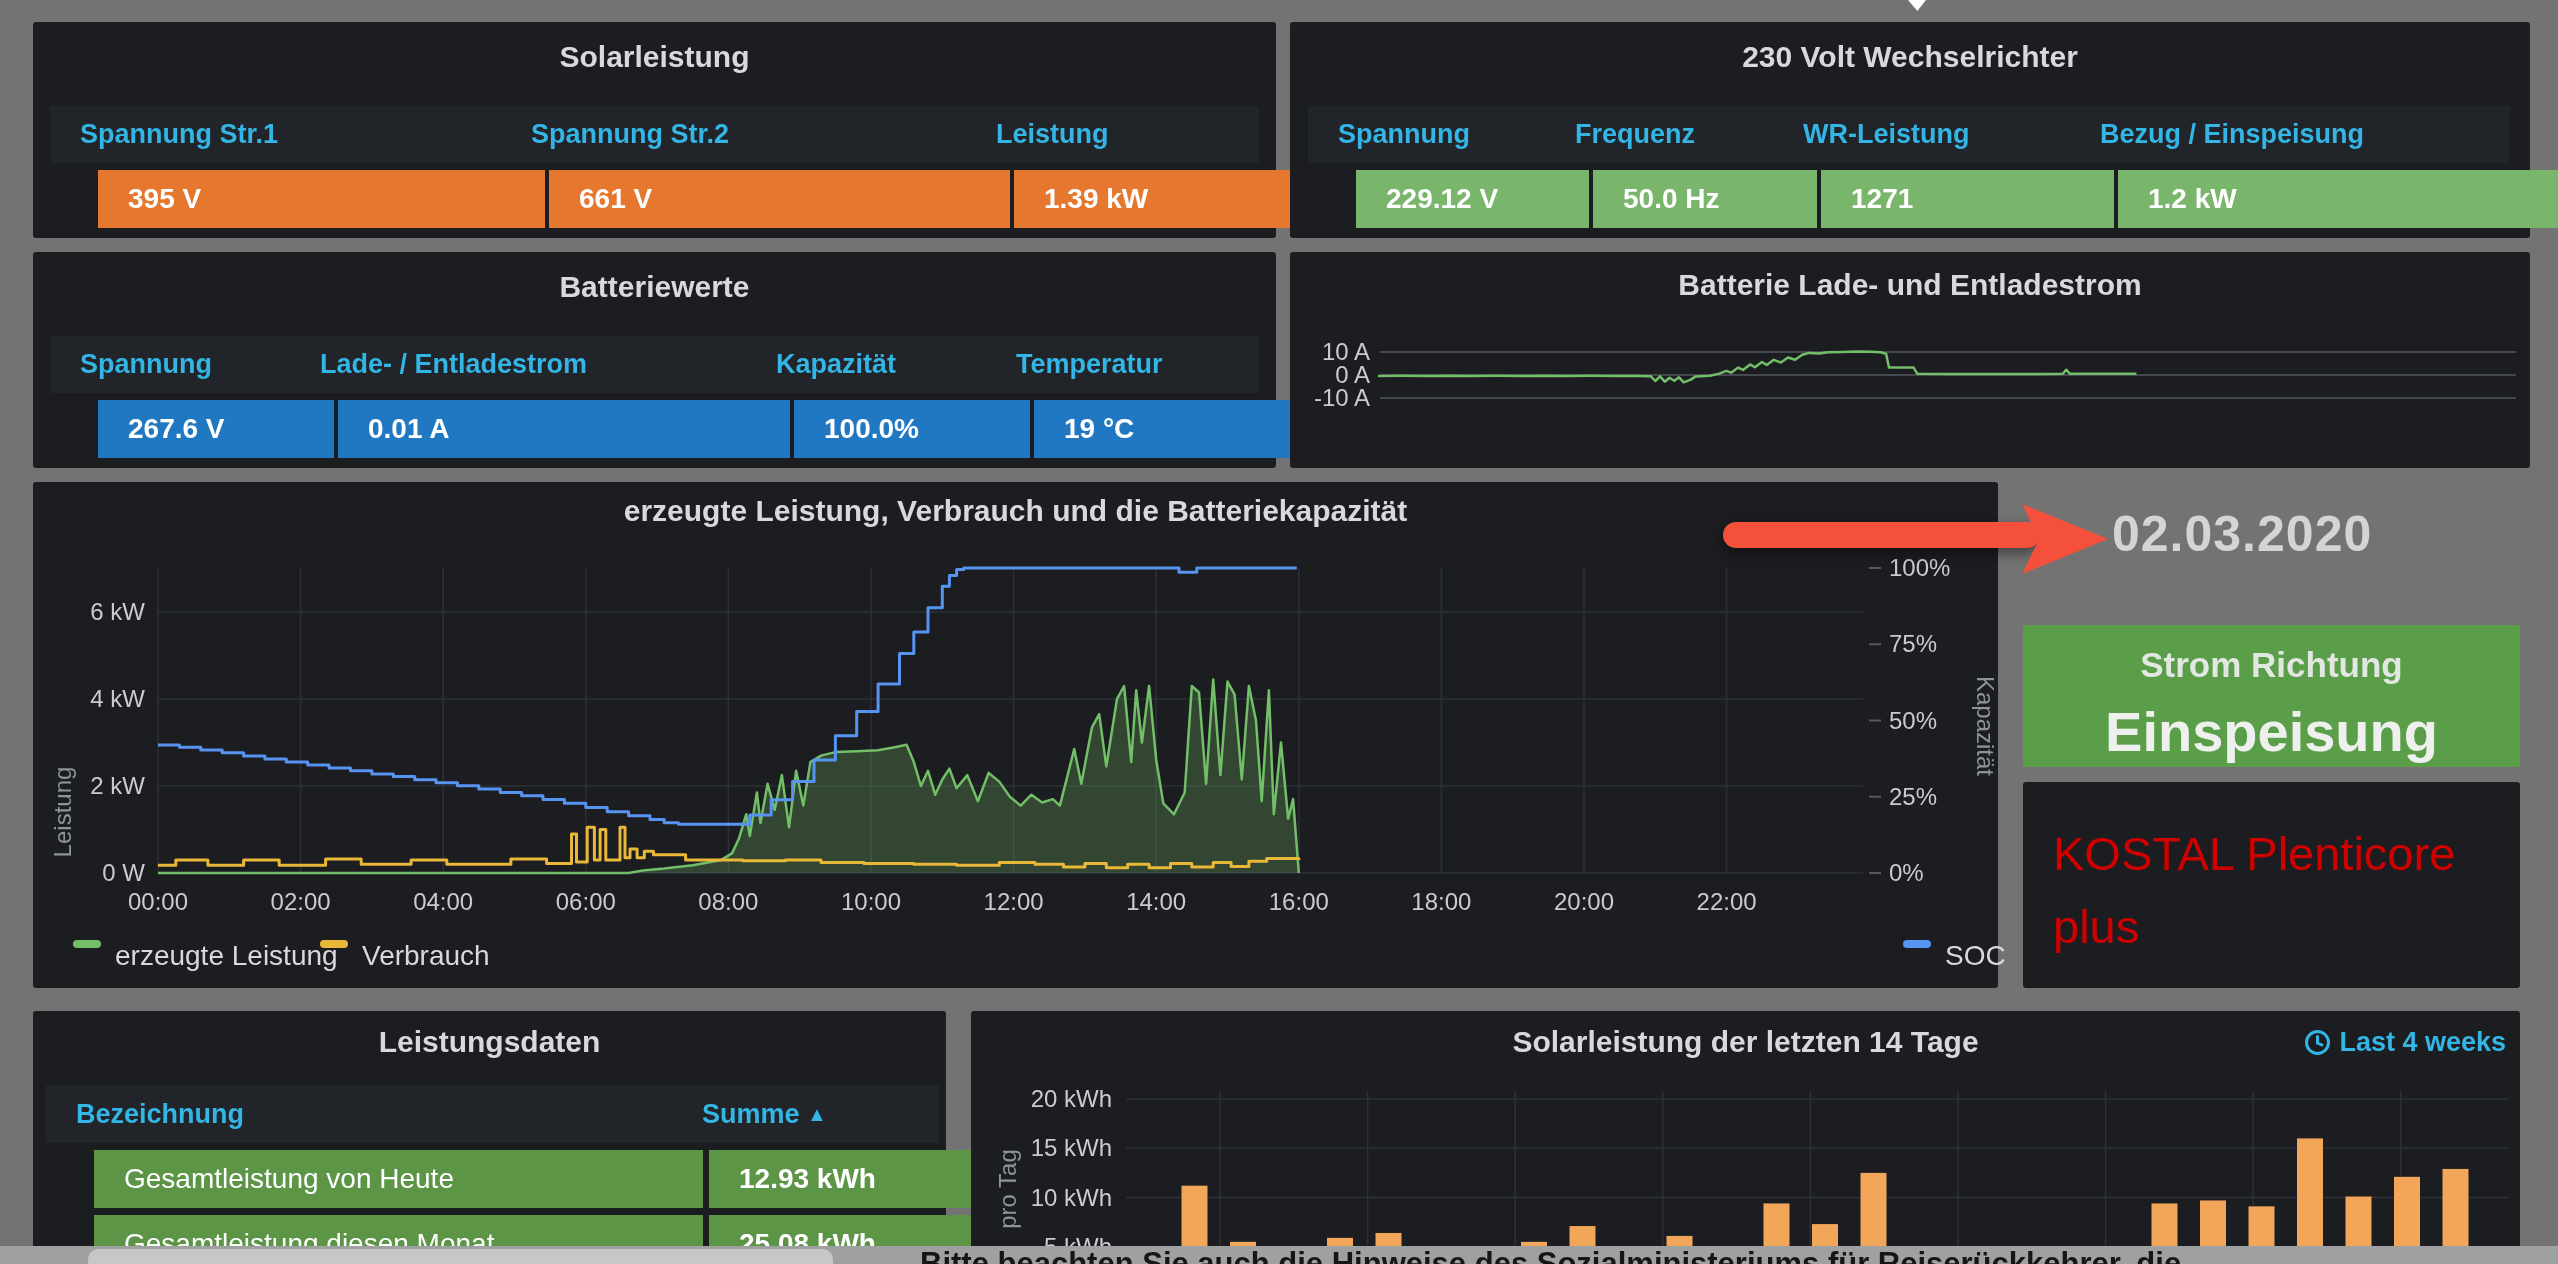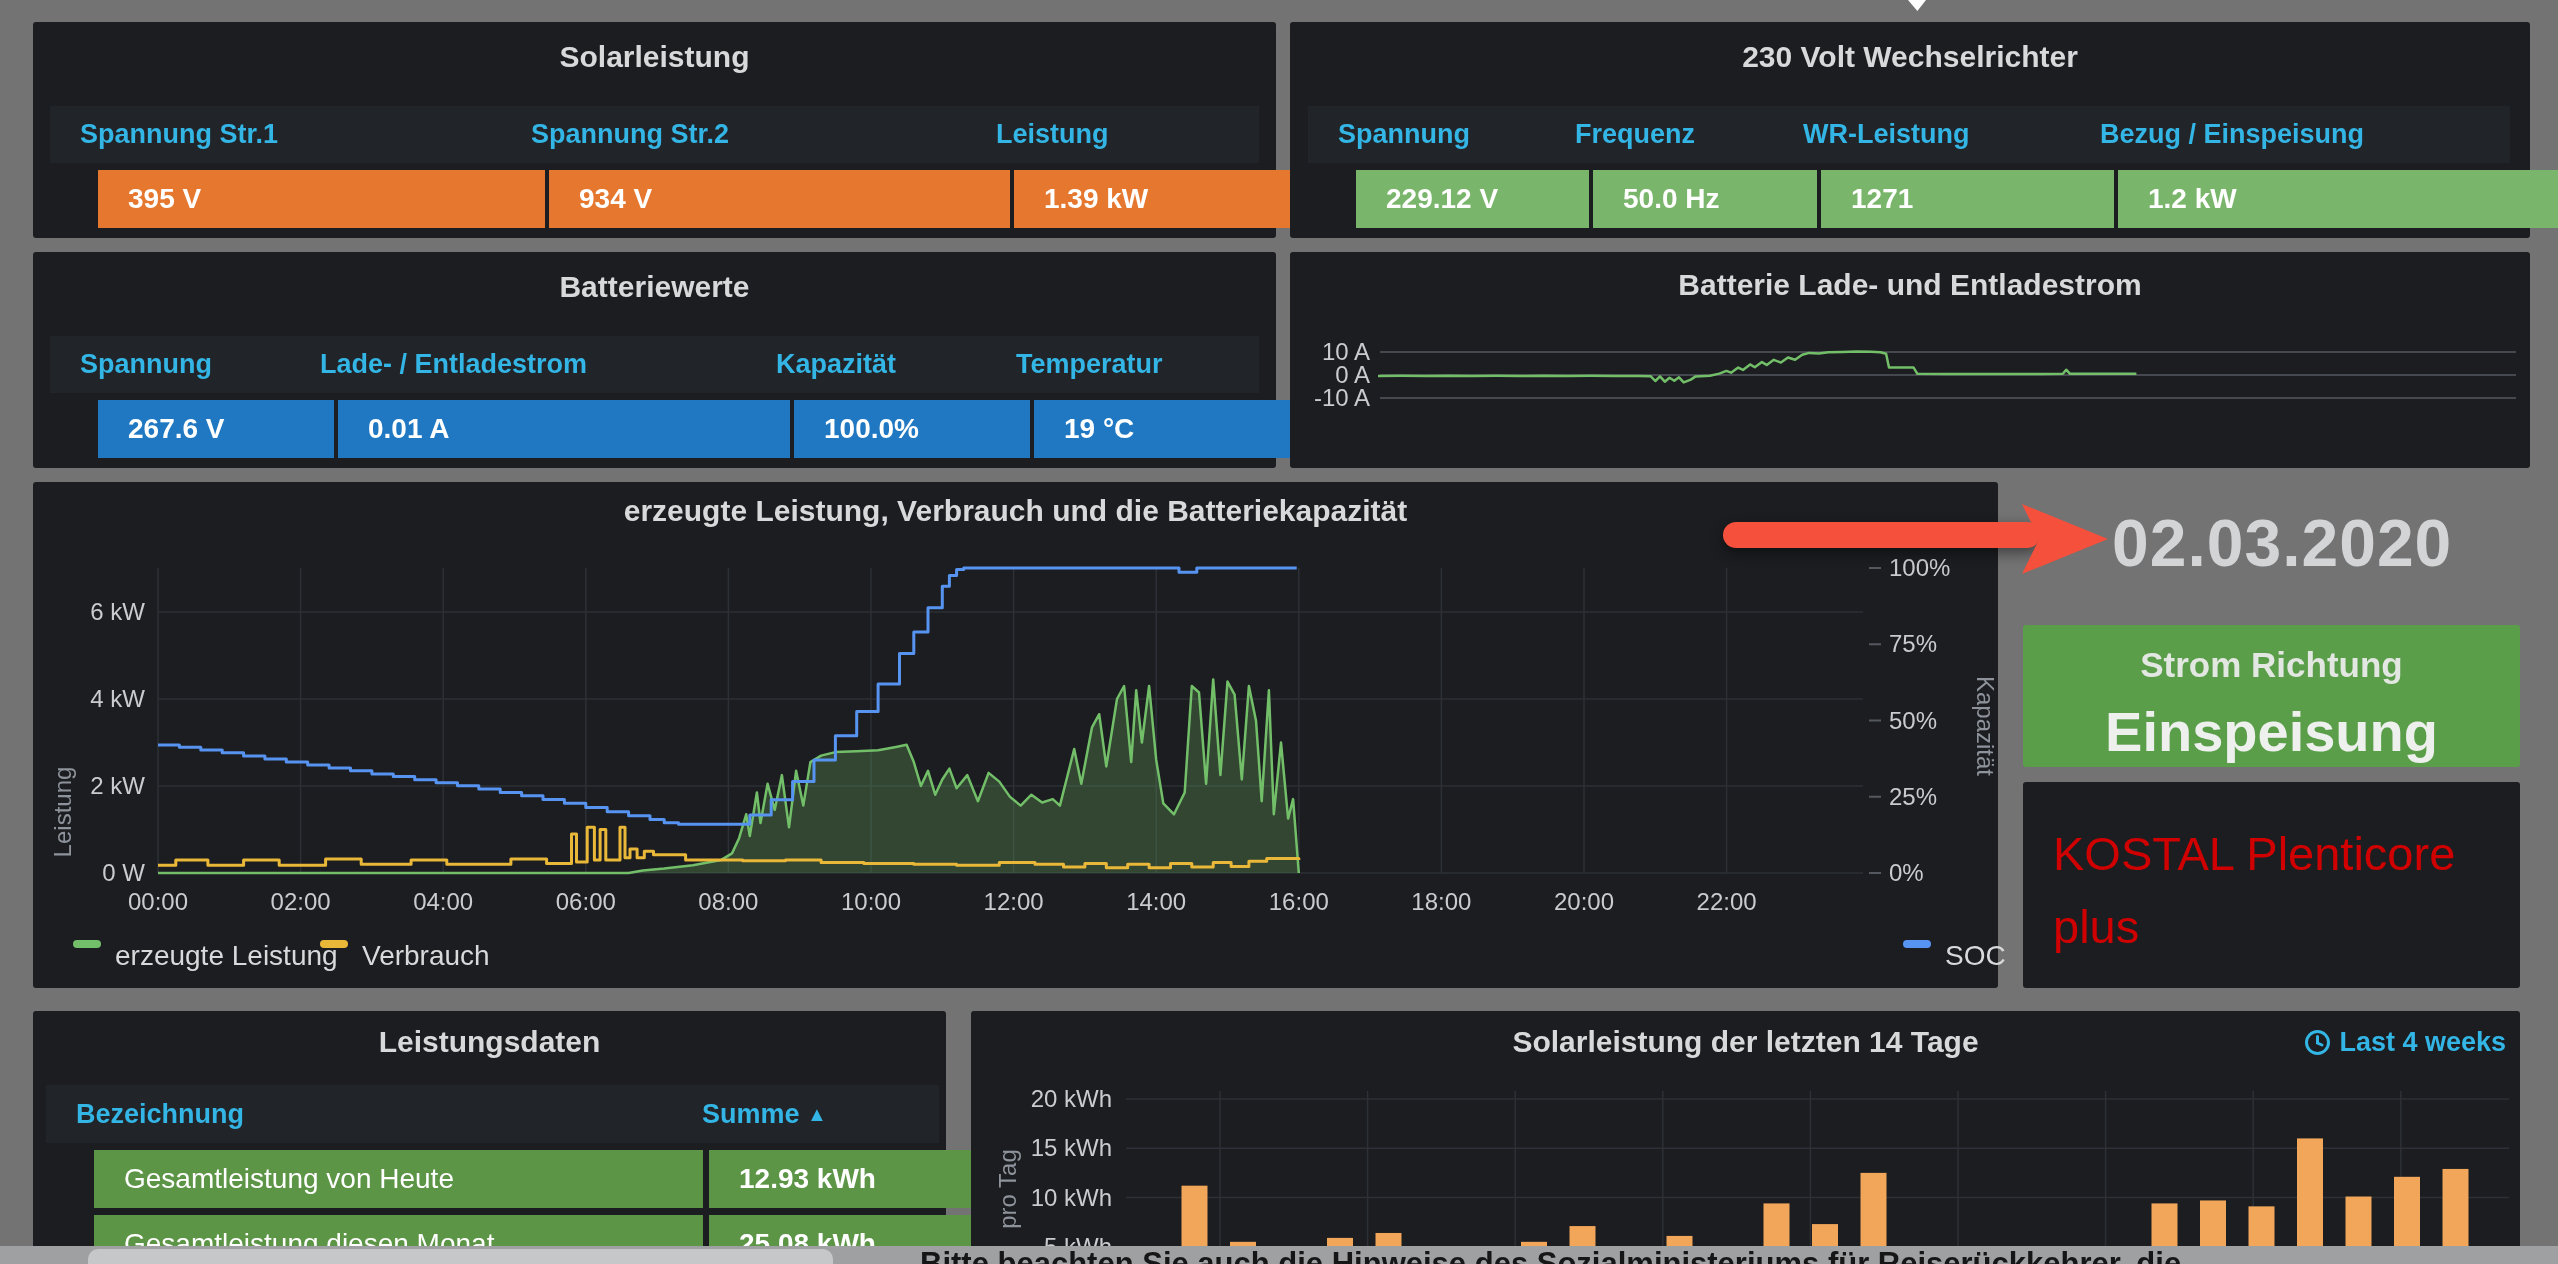--- a/index.html
+++ b/index.html
@@ -10,21 +10,21 @@
   .hdr-strip{position:absolute;background:#212428;}
   .hdr-cell{position:absolute;font-size:27px;font-weight:700;color:#33b5e5;line-height:57px;padding-left:30px;box-sizing:border-box;}
   .val-cell{position:absolute;font-size:28px;font-weight:700;color:#fff;line-height:58px;padding-left:30px;box-sizing:border-box;margin-left:48px;}
   .cell-orange{background:#e5772e;}
   .cell-green{background:#79b56a;}
   .cell-blue{background:#1f78c1;}
   .cell-rowgreen{background:#5d9547;}
   svg text{font-family:"Liberation Sans",sans-serif;}
   .legend-item{position:absolute;display:flex;align-items:flex-start;font-size:28px;color:#d8d9da;}
   .legend-swatch{display:inline-block;width:28px;height:8px;border-radius:4px;margin-right:14px;}
-  .date-big{position:absolute;font-size:66px;font-weight:700;color:#d2d4d6;letter-spacing:1px;}
+  .date-big{position:absolute;font-size:50px;font-weight:700;color:#d2d4d6;letter-spacing:1px;}
   .arrow-body{position:absolute;background:#f4503c;border-radius:13px;filter:drop-shadow(0 5px 7px rgba(0,0,0,.45));}
   .arrow-head{position:absolute;background:#f4503c;clip-path:polygon(0 0,100% 50%,0 100%,20% 50%);}
   .strom-panel{position:absolute;background:#5a9e49;border-radius:3px;text-align:center;}
   .strom-label{font-size:35px;font-weight:700;color:#e3e7e2;margin-top:20px;}
   .strom-value{font-size:56px;font-weight:700;color:#eef0ee;margin-top:14px;}
   .kostal-panel{position:absolute;background:#1b1d20;border-radius:3px;}
   .kostal-text{font-size:47px;font-weight:500;color:#d10000;line-height:1.55;padding:36px 0 0 30px;}
   .bottom-strip{position:absolute;left:0;right:0;bottom:0;height:18px;background:#9fa0a2;z-index:10;}
   .bottom-bump{position:absolute;left:88px;width:745px;bottom:0;height:15px;background:#c6c7c9;border-radius:10px 10px 0 0;z-index:11;}
   .bottom-note{position:absolute;left:920px;top:1246px;font-size:31px;font-weight:700;color:#161616;z-index:12;white-space:nowrap;}
@@ -39,21 +39,21 @@
 
   <div class="cursor-frag"></div>
 
   <div class="panel" style="left:33px;top:22px;width:1243px;height:216px;">
     <div class="panel-title" style="top:18px;">Solarleistung</div>
     <div class="hdr-strip" style="left:17px;top:84px;width:1209px;height:57px;"></div>
     <div class="hdr-cell" style="left:17px;top:84px;width:447px;">Spannung Str.1</div>
     <div class="hdr-cell" style="left:468px;top:84px;width:461px;">Spannung Str.2</div>
     <div class="hdr-cell" style="left:933px;top:84px;width:290px;">Leistung</div>
     <div class="val-cell cell-orange" style="left:17px;top:148px;width:447px;height:58px;">395 V</div>
-    <div class="val-cell cell-orange" style="left:468px;top:148px;width:461px;height:58px;">934 V</div>
+    <div class="val-cell cell-orange" style="left:468px;top:148px;width:461px;height:58px;">661 V</div>
     <div class="val-cell cell-orange" style="left:933px;top:148px;width:290px;height:58px;">1.39 kW</div>
   </div>
 
   <div class="panel" style="left:1290px;top:22px;width:1240px;height:216px;">
     <div class="panel-title" style="top:18px;">230 Volt Wechselrichter</div>
     <div class="hdr-strip" style="left:18px;top:84px;width:1202px;height:57px;"></div>
     <div class="hdr-cell" style="left:18px;top:84px;width:233px;">Spannung</div>
     <div class="hdr-cell" style="left:255px;top:84px;width:224px;">Frequenz</div>
     <div class="hdr-cell" style="left:483px;top:84px;width:293px;">WR-Leistung</div>
     <div class="hdr-cell" style="left:780px;top:84px;width:440px;">Bezug / Einspeisung</div>

